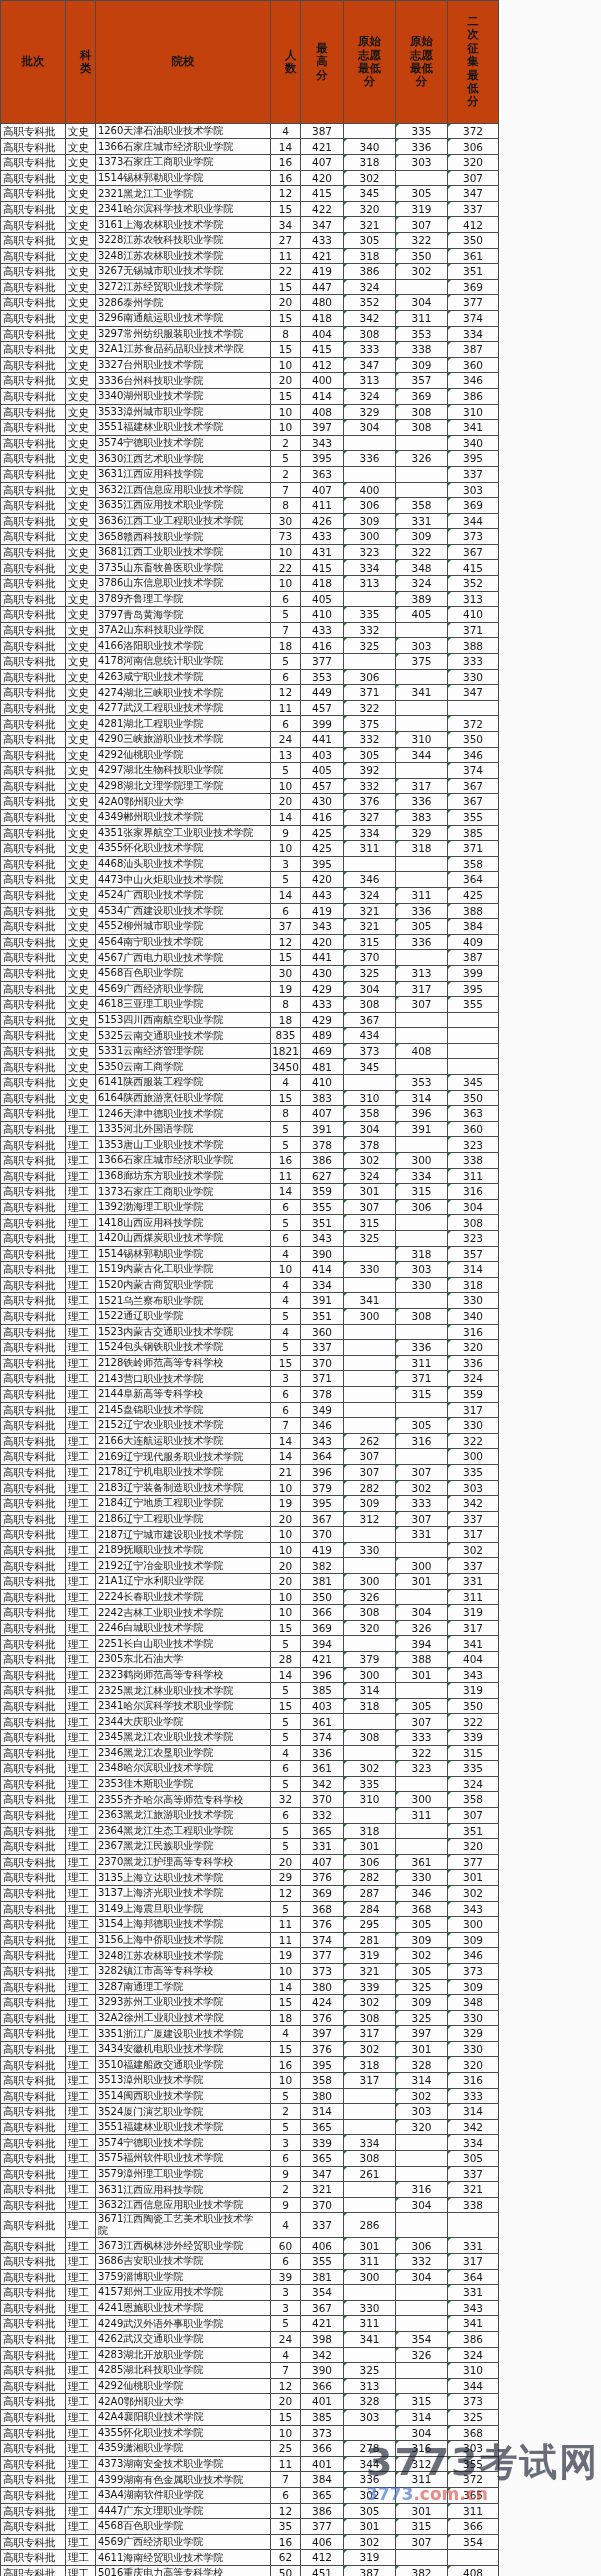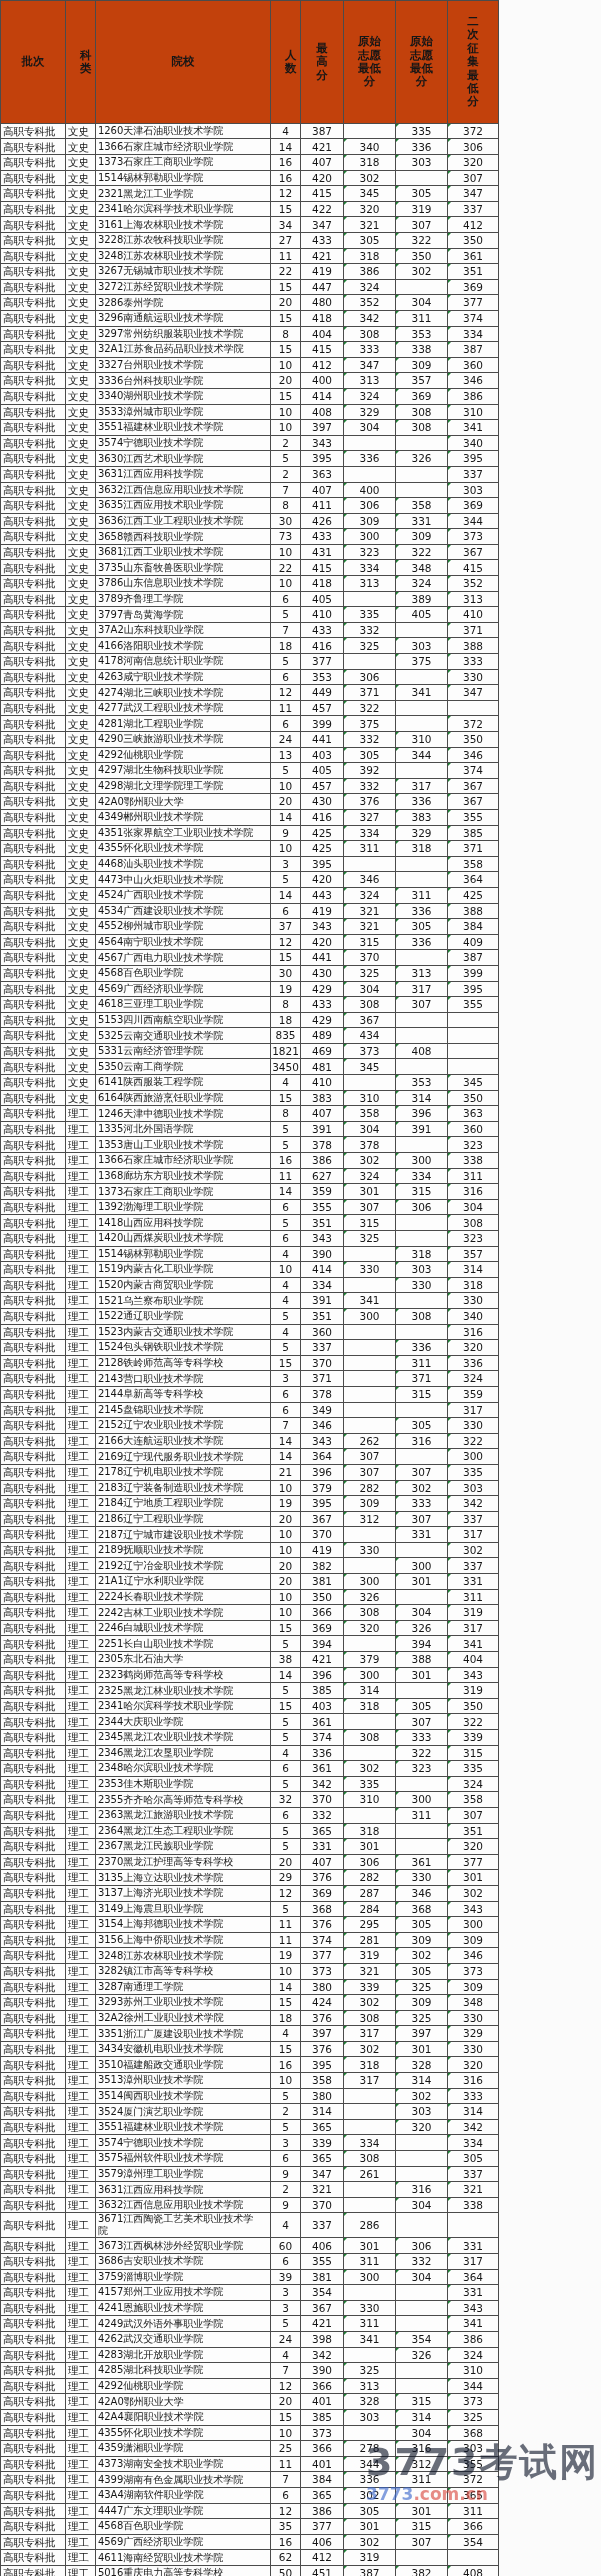--- a/index.html
+++ b/index.html
@@ -1051,21 +1051,21 @@
       <td class="num">5</td>
       <td class="num">394</td>
       <td class="num score"></td>
       <td class="num score flag">394</td>
       <td class="num score flag">341</td>
     </tr>
         <tr>
       <td class="c-batch">高职专科批</td>
       <td class="c-cat">理工</td>
       <td class="c-college">2305东北石油大学</td>
-      <td class="num">38</td>
+      <td class="num">28</td>
       <td class="num">421</td>
       <td class="num score flag">379</td>
       <td class="num score flag">388</td>
       <td class="num score flag">404</td>
     </tr>
         <tr>
       <td class="c-batch">高职专科批</td>
       <td class="c-cat">理工</td>
       <td class="c-college">2323鹤岗师范高等专科学校</td>
       <td class="num">14</td>

